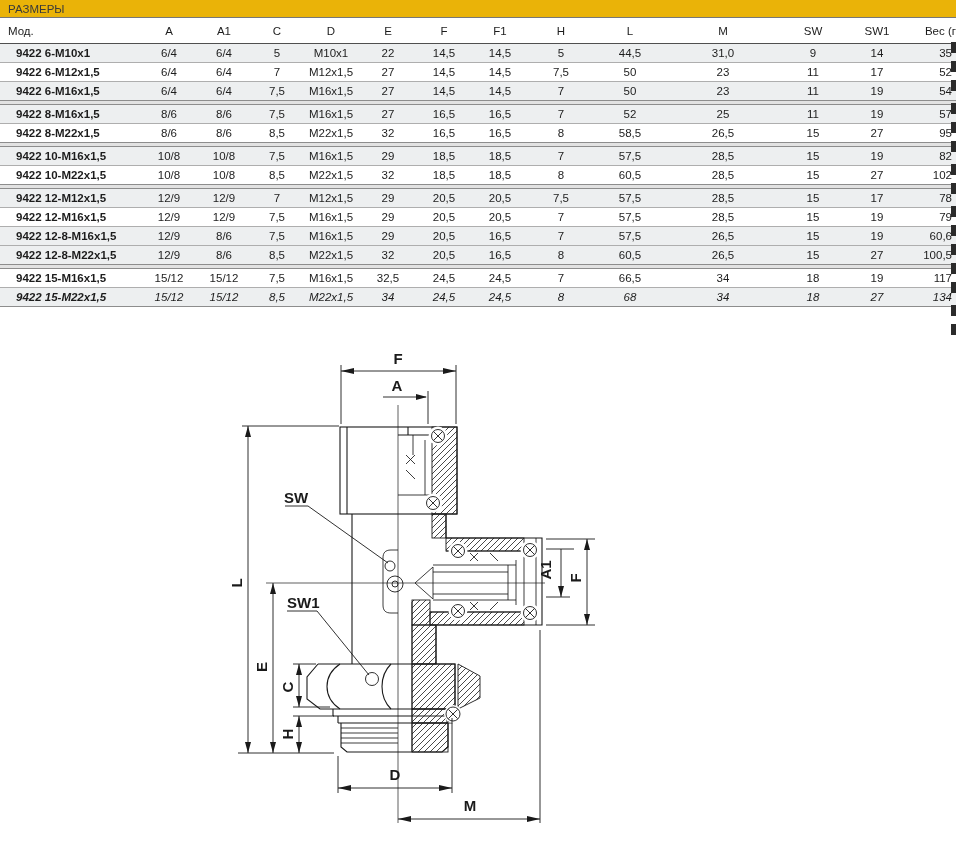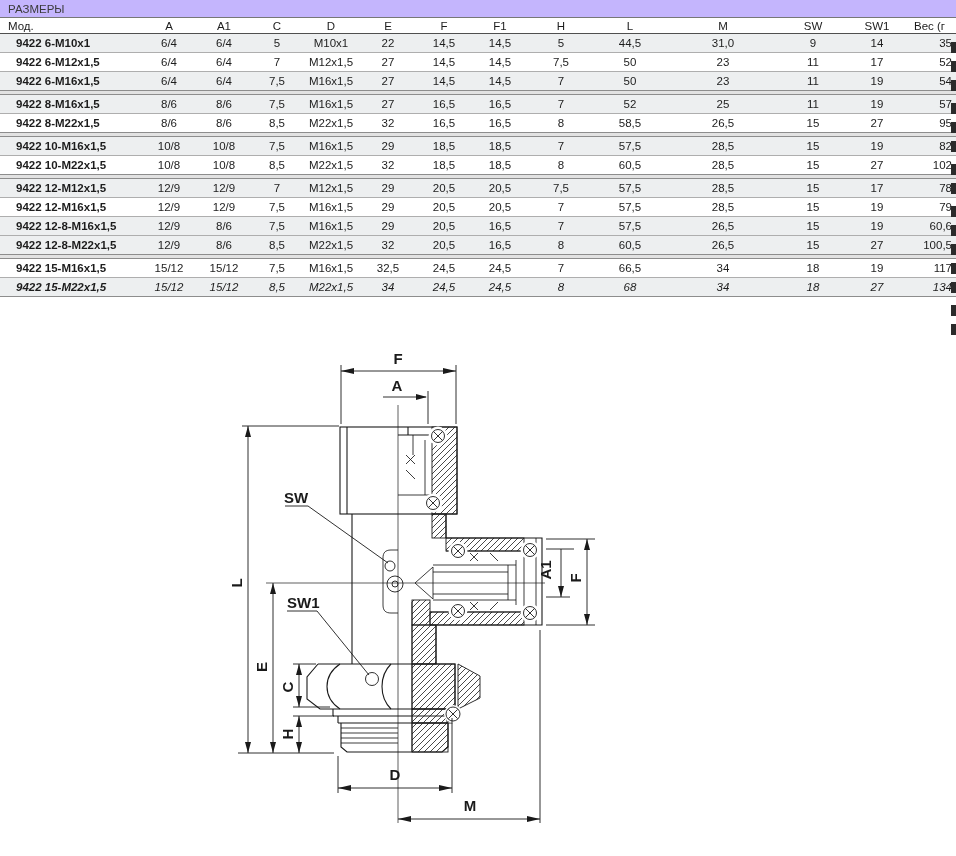--- a/index.html
+++ b/index.html
@@ -1,26 +1,26 @@
 <!DOCTYPE html>
 <html><head>
 <meta charset="utf-8">
 <style>
   html,body{margin:0;padding:0;background:#fff;}
   .screen{position:relative;width:956px;height:856px;background:#fff;overflow:hidden;
           font-family:"Liberation Sans",sans-serif;color:#1c1c1c;}
-  .titlebar{position:absolute;top:0;left:0;width:956px;height:18px;background:#c4b5fd;
+  .titlebar{position:absolute;top:0;left:0;width:956px;height:18px;background:#eab308;
             border-bottom:1px solid #777;line-height:18px;padding-left:8px;box-sizing:border-box;
             font-size:11.5px;color:#3a3a3a;}
   table.dims{position:absolute;top:19px;left:0;width:956px;border-collapse:collapse;
              table-layout:fixed;font-size:11.5px;}
-  table.dims th{font-weight:normal;height:14px;text-align:center;padding:0;
+  table.dims th{font-weight:normal;height:24px;text-align:center;padding:0;
                 border-bottom:1px solid #4f4f4f;white-space:nowrap;}
   table.dims th.c-first{text-align:left;padding-left:8px;}
-  table.dims th.c-last{text-align:left;padding-left:6px;}
+  table.dims th.c-last{text-align:right;padding-left:6px;}
   table.dims td{height:18px;text-align:center;padding:0;border-top:1px solid #aeaeae;
                 white-space:nowrap;overflow:hidden;}
   table.dims tbody tr:first-child td{border-top:none;}
   table.dims td.c-first{text-align:left;padding-left:16px;font-weight:bold;}
   table.dims td.c-last{text-align:right;padding-right:4px;}
   table.dims tr.shaded{background:#edeff0;}
   table.dims tr.sep td{height:3px;border-top:1px solid #8d8d8d;border-bottom:1px solid #8d8d8d;
                        background:#e2e2e2;}
   table.dims tbody tr:last-child td{border-bottom:1px solid #8d8d8d;font-style:italic;}
   .edge-mark{position:absolute;right:0;width:5px;height:11px;background:#2b2b2b;}

